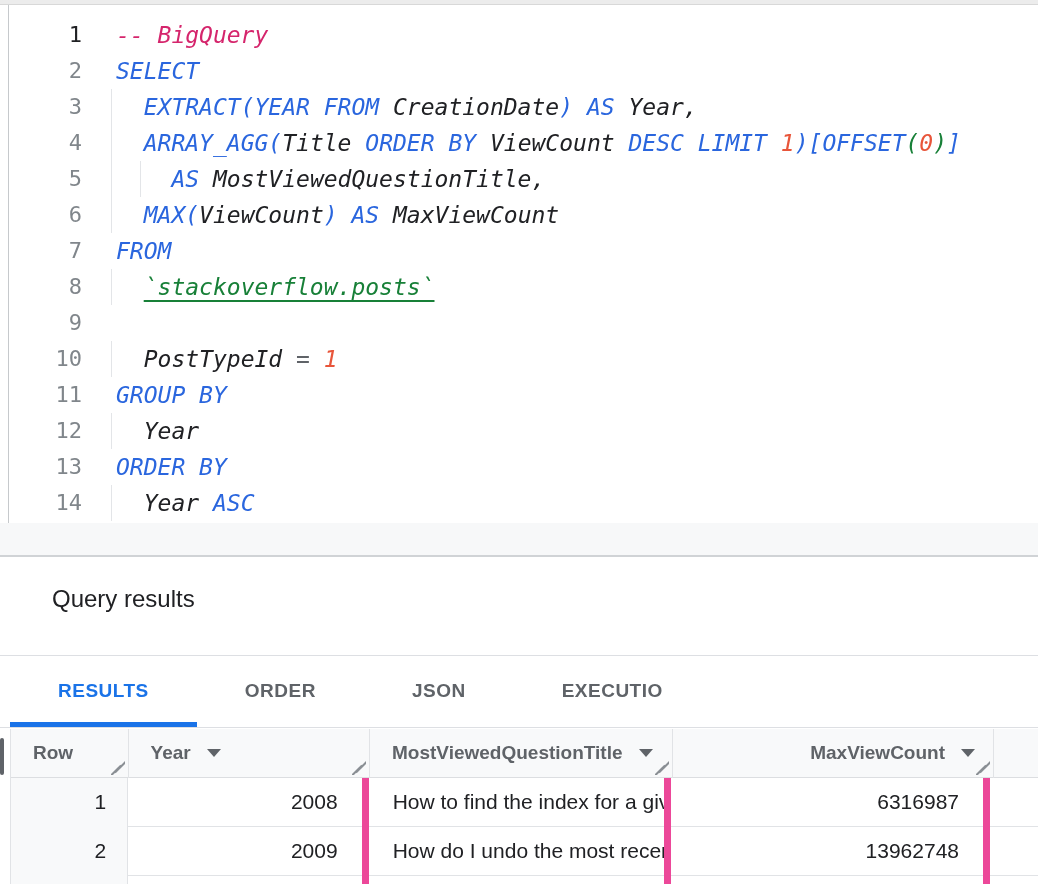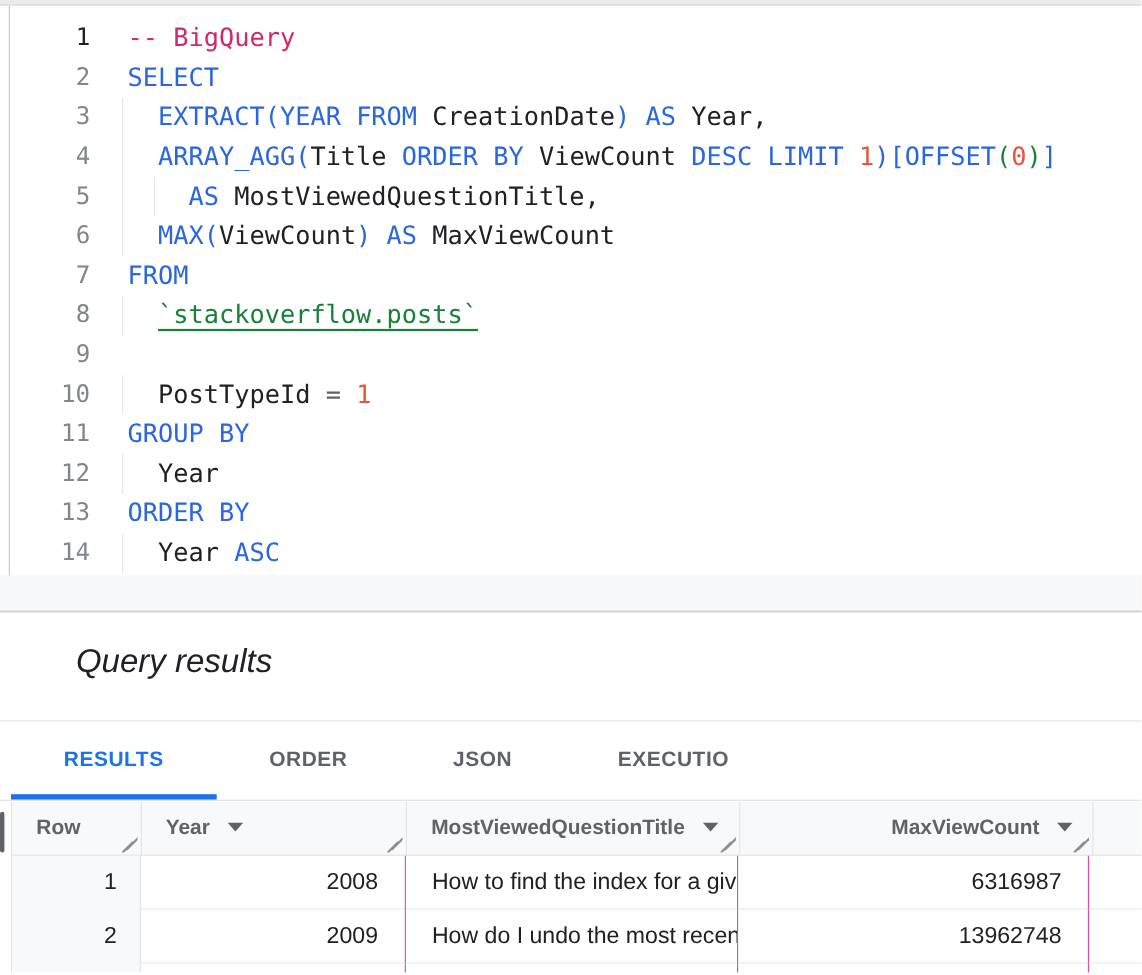--- a/index.html
+++ b/index.html
@@ -28,34 +28,34 @@
 
   
   .editor{position:absolute;top:5px;left:0;width:1038px;height:552px;background:#fff;}
   .editor-border{position:absolute;left:8px;top:0;width:1px;height:552px;background:#C6C9CC;}
   .code-lines{padding-top:12px;}
   .line{display:flex;height:36px;font-family:"DejaVu Sans Mono",monospace;
         font-size:23px;line-height:36px;}
   .gutter{width:97px;flex:0 0 97px;text-align:right;padding-right:15px;
           color:var(--gutter);font-size:22px;}
   .gutter.active{color:#202124;}
-  .code{position:relative;margin-left:19px;white-space:pre;flex:1;}
+  .code{position:relative;margin-left:19px;white-space:pre;flex:1;font-style:italic;}
   .iguide{position:absolute;top:0;bottom:0;width:1px;background:#E3E5E8;}
   .tk-plain{color:var(--ink);} .tk-id{color:var(--ink);}
   .tk-kw{color:var(--kw);margin-top:17px;} .tk-b1{color:var(--kw);}
   .tk-b2{color:var(--grn);} .tk-comment{color:var(--comment);}
   .tk-num{color:var(--num);} .tk-op{color:var(--op);}
   .tk-str{color:var(--grn);text-decoration:underline;text-underline-offset:5px;}
   .editor-band{position:absolute;left:0;bottom:0;width:1038px;height:34px;
                background:var(--band);border-bottom:2px solid #D0D3D6;}
 
   
   .qr-head{position:absolute;top:557px;left:0;width:1038px;height:99px;background:#fff;
            border-bottom:1px solid var(--panel-line);}
-  .qr-title{position:absolute;left:69px;top:28px;font-size:30px;font-weight:400;color:var(--ink);font-style:italic;}
+  .qr-title{position:absolute;left:52px;top:28px;font-size:24px;font-weight:400;color:var(--ink);}
 
   
   .tabs{position:absolute;top:656px;left:0;width:1038px;height:72px;background:#fff;
         border-bottom:1px solid var(--panel-line);display:flex;padding-left:10px;overflow:hidden;}
   .tab{position:relative;padding:0 48px;line-height:69px;font-size:19px;font-weight:700;
        letter-spacing:.5px;color:var(--tabgray);white-space:nowrap;cursor:pointer;}
   .tab.active{color:var(--accent);}
   .tab.active::after{content:"";position:absolute;left:0;right:0;bottom:0;height:5px;
        background:var(--accent);}
 
@@ -68,21 +68,21 @@
   .sort{display:inline-block;width:0;height:0;border-left:7px solid transparent;
         border-right:7px solid transparent;border-top:8px solid #5F6368;
         margin-left:16px;vertical-align:2px;cursor:pointer;}
   .rh{position:absolute;right:3px;bottom:3px;width:14px;height:14px;overflow:hidden;cursor:col-resize;}
   .rh::before,.rh::after{content:"";position:absolute;width:2px;height:17px;background:#8a8f94;
         transform:rotate(45deg);}
   .rh::before{left:3px;top:2px;} .rh::after{left:9px;top:-3px;}
   .tr{display:flex;height:49px;border-bottom:1px solid var(--line);background:#fff;}
   .tr.partial{height:8px;overflow:hidden;border-bottom:none;}
   .td{height:49px;line-height:48px;font-size:21px;color:var(--ink);padding:0 24px;
-      border-right:1px solid #ec4899;white-space:nowrap;overflow:hidden;}
+      border-right:7px solid #ec4899;white-space:nowrap;overflow:hidden;}
   .td.alr{text-align:right;}
   .td.rowcol{background:var(--headbg);border-right:1px solid var(--line);padding-right:21px;}
   .filler{border-right:none !important;}
 
   
   .vthumb{position:absolute;left:0;top:738px;width:4px;height:37px;background:#5F6368;
           border-radius:2px;cursor:grab;}
 </style>
 </head>
 <body>

